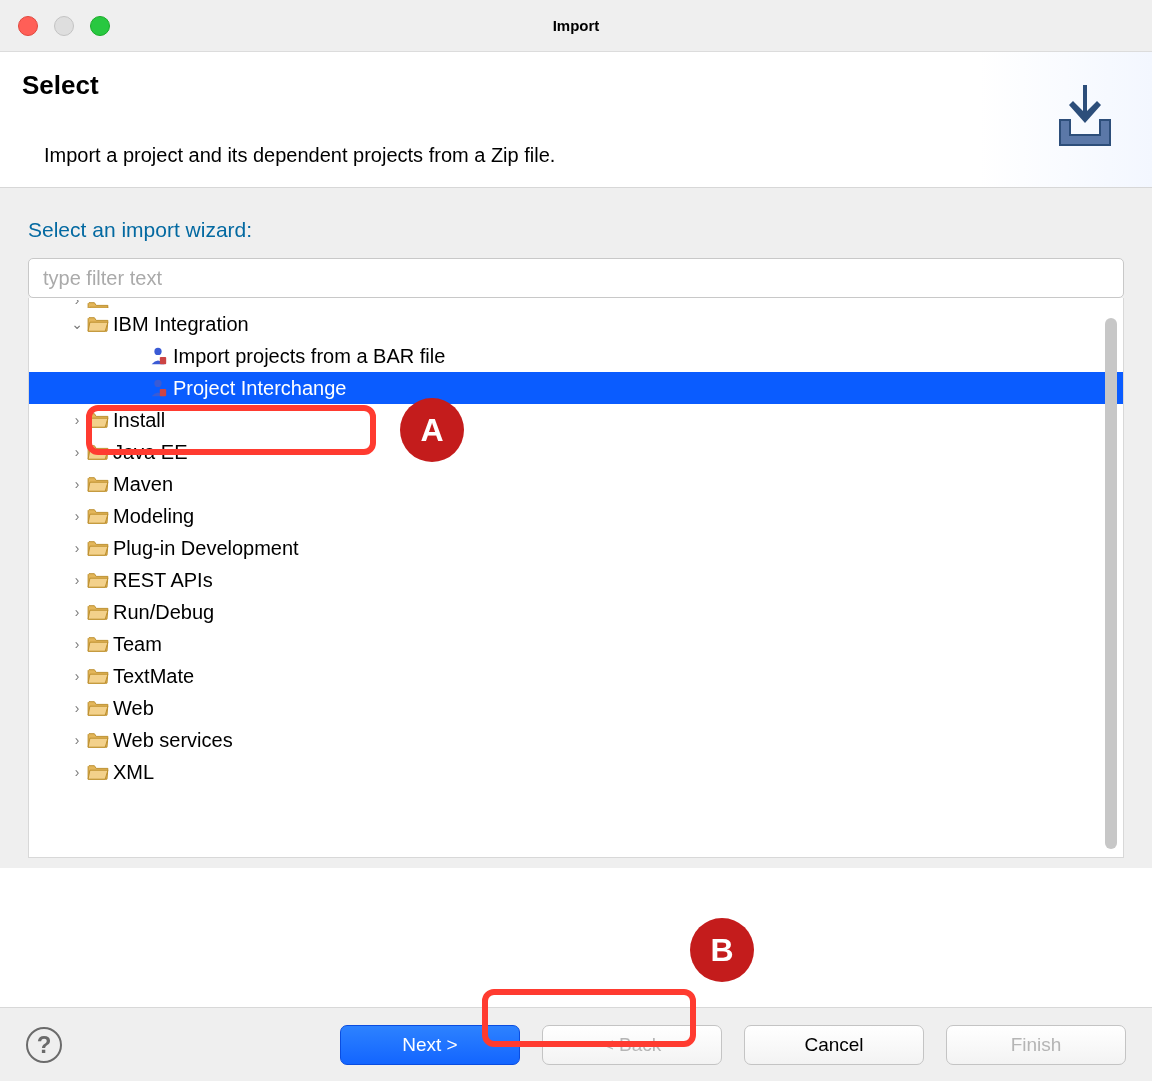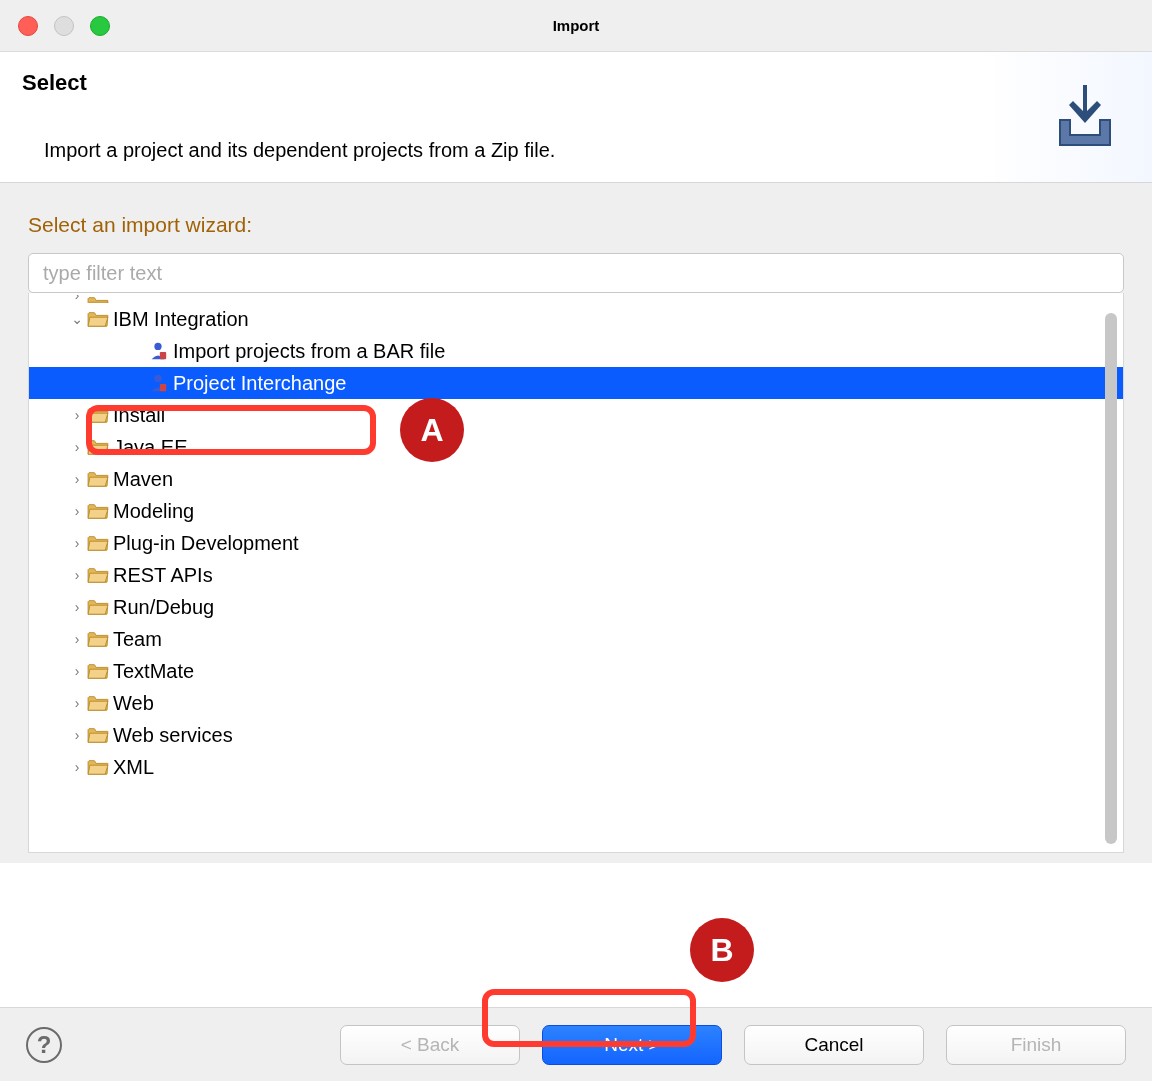--- a/index.html
+++ b/index.html
@@ -50,21 +50,21 @@
     padding: 18px 22px 20px 22px;
     display: flex;
     justify-content: space-between;
     align-items: flex-start;
     min-height: 128px;
     background: linear-gradient(to right, #ffffff 85%, #f3f7ff 100%);
   }
   .banner-left { flex:1; }
   .banner-title {
     font-weight: 700;
-    font-size: 22px;
+    font-size: 26px;
     color: #000;
     margin-bottom: 10px;
   }
   .banner-desc {
     font-size: 20px;
     color: #000;
     margin-left: 22px;
     margin-top: 43px;
   }
   .banner-icon {
@@ -72,21 +72,21 @@
     display:flex; align-items:center; justify-content:center;
   }
 
   
   .main-area {
     background: #efefef;
     padding: 30px 28px 10px 28px;
   }
   .wizard-label {
     font-size: 21px;
-    color: #a16207;
+    color: #0369a1;
     margin-bottom: 16px;
   }
   .filter-input {
     width: 100%;
     height: 40px;
     border: 1px solid #c8c8c8;
     border-radius: 5px;
     padding: 0 14px;
     font-size: 20px;
     color: #be185d;
@@ -392,17 +392,17 @@
 
 <div class="callout-A" style="left:86px; top:405px; width:290px; height:50px;"></div>
 <div class="callout-label" style="left:400px; top:398px;">A</div>
 
 <div class="callout-label" style="left:690px; top:918px;">B</div>
 <div class="callout-A" style="left:482px; top:989px; width:214px; height:58px;"></div>
 
 <div class="footer">
   <div class="help-icon">?</div>
   <div class="footer-spacer"></div>
+  <button class="btn primary">Next &gt;</button>
   <button class="btn disabled">&lt; Back</button>
-  <button class="btn primary">Next &gt;</button>
   <button class="btn">Cancel</button>
   <button class="btn disabled">Finish</button>
 </div>
 
 </body></html>

